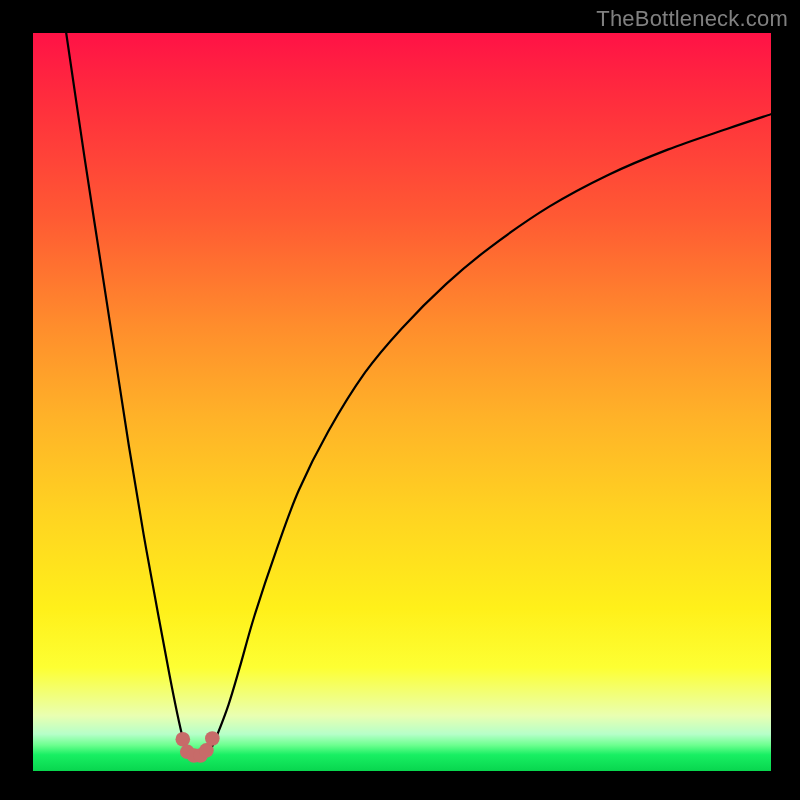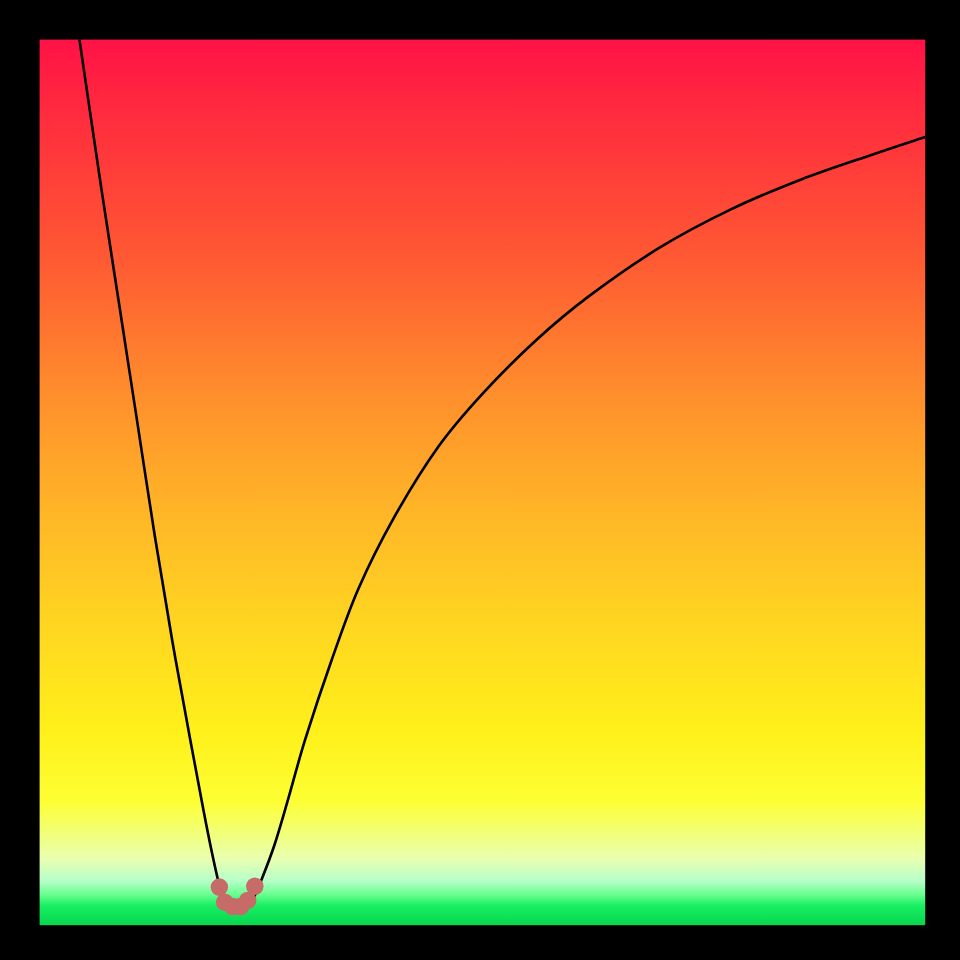--- a/index.html
+++ b/index.html
@@ -71,13 +71,14 @@
           <circle cx="149.81" cy="706.27" r="7.3" fill="#c76b69"></circle>
           <circle cx="154.24" cy="718.81" r="7.3" fill="#c76b69"></circle>
           <circle cx="160.88" cy="722.50" r="7.3" fill="#c76b69"></circle>
           <circle cx="167.53" cy="722.50" r="7.3" fill="#c76b69"></circle>
           <circle cx="173.43" cy="717.34" r="7.3" fill="#c76b69"></circle>
           <circle cx="179.33" cy="705.53" r="7.3" fill="#c76b69"></circle>
         </g>
     </svg>
   </div>
 
+  <div class="watermark">TheBottleneck.com</div>
 </div>
 
 </body></html>

